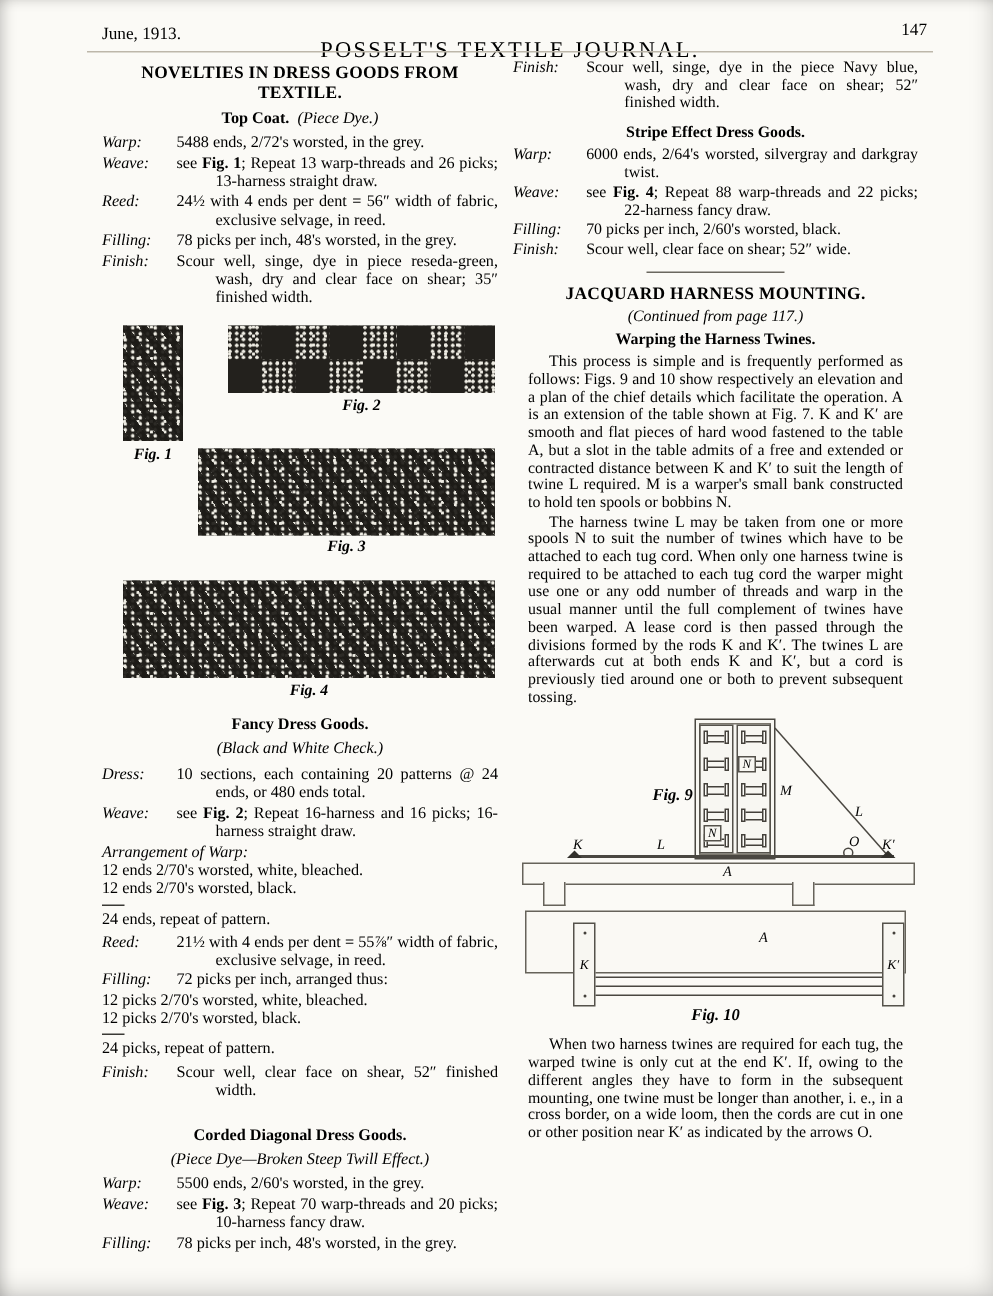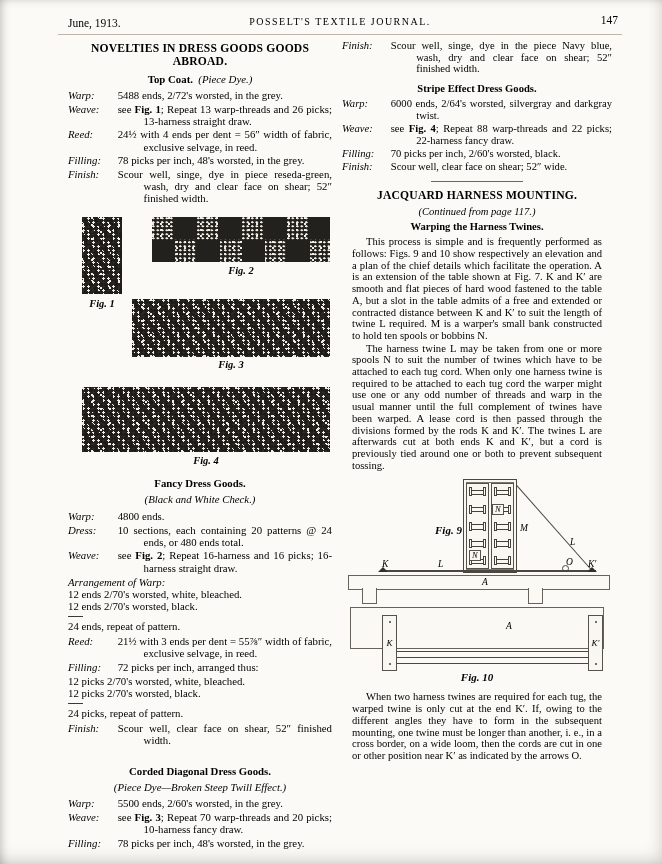--- a/index.html
+++ b/index.html
@@ -6,21 +6,21 @@
   .page{
     position:relative;width:662px;height:864px;background:#fbfaf6;overflow:hidden;
     font-family:"Liberation Serif","DejaVu Serif",serif;color:#000000;
     box-shadow:inset 7px 0 9px -5px rgba(0,0,0,.22),
                inset -9px -12px 16px -9px rgba(0,0,0,.18),
                inset 0 7px 9px -7px rgba(0,0,0,.14);
   }
   
   .hdr{position:absolute;left:62px;right:44px;top:14px;height:20px;font-size:11.5px;}
   .hdr .date{position:absolute;left:6px;top:3px;}
-  .hdr .jtitle{position:absolute;left:0;right:0;top:2px;text-align:center;font-size:10px;letter-spacing:1.5px;}
+  .hdr .jtitle{position:absolute;left:0;right:0;top:12px;text-align:center;font-size:15px;letter-spacing:1.5px;}
   .hdr .pno{position:absolute;right:0;top:0;}
   .hdr-rule{position:absolute;left:58px;right:40px;top:34px;border-top:1px solid #bdb7aa;}
   
   .col{position:absolute;top:40px;font-size:10.8px;line-height:12.15px;text-align:justify;}
   .col-l{left:68px;width:264px;}
   .col-r{left:342px;width:270px;font-size:10.6px;line-height:11.7px;}
   h3.art{font-size:11.6px;line-height:13px;text-align:center;margin:2px 0 4px;font-weight:bold;letter-spacing:.2px;}
   .shead{text-align:center;margin:5px 0 3px;line-height:13px;}
   .shead b{font-weight:bold;}
   .shead i{font-style:italic;}
@@ -77,54 +77,53 @@
 <div class="page">
 
   <div class="hdr">
     <span class="date">June, 1913.</span>
     <span class="jtitle">POSSELT'S TEXTILE JOURNAL.</span>
     <span class="pno">147</span>
   </div>
   <div class="hdr-rule"></div>
 
   <div class="col col-l">
-    <h3 class="art">NOVELTIES IN DRESS GOODS GOODS ABROAD.</h3>
+    <h3 class="art">NOVELTIES IN DRESS GOODS FROM TEXTILE.</h3>
     <div class="shead"><b>Top Coat.</b>&nbsp; <i>(Piece Dye.)</i></div>
 
     <div class="spec"><span class="lbl">Warp:</span><span>5488 ends, 2/72's worsted, in the grey.</span></div>
     <div class="spec"><span class="lbl">Weave:</span><span>see </span><b>Fig. 1</b><span>; Repeat 13 warp-threads and 26 picks; 13-harness straight draw.</span></div>
     <div class="spec"><span class="lbl">Reed:</span><span>24½ with 4 ends per dent = 56″ width of fabric, exclusive selvage, in reed.</span></div>
     <div class="spec"><span class="lbl">Filling:</span><span>78 picks per inch, 48's worsted, in the grey.</span></div>
-    <div class="spec"><span class="lbl">Finish:</span><span>Scour well, singe, dye in piece reseda-green, wash, dry and clear face on shear; 52″ finished width.</span></div>
+    <div class="spec"><span class="lbl">Finish:</span><span>Scour well, singe, dye in piece reseda-green, wash, dry and clear face on shear; 35″ finished width.</span></div>
 
     <div class="figblock">
       <div class="weave" style="left:14px;top:0;width:40px;height:77px;"></div>
       <div class="figlab" style="left:8px;top:81px;width:52px;">Fig. 1</div>
       <div class="weave checker" style="left:84px;top:0;width:178px;height:45px;"></div>
       <div class="figlab" style="left:84px;top:48px;width:178px;">Fig. 2</div>
       <div class="weave" style="left:64px;top:82px;width:198px;height:58px;"></div>
       <div class="figlab" style="left:64px;top:142px;width:198px;">Fig. 3</div>
       <div class="weave" style="left:14px;top:170px;width:248px;height:65px;"></div>
       <div class="figlab" style="left:14px;top:238px;width:248px;">Fig. 4</div>
     </div>
 
     <div class="shead" style="margin-top:4px;"><b>Fancy Dress Goods.</b></div>
     <div class="ssub">(Black and White Check.)</div>
 
-    <div class="spec"><span class="lbl">Warp:</span><span>4800 ends.</span></div>
     <div class="spec"><span class="lbl">Dress:</span><span>10 sections, each containing 20 patterns @ 24 ends, or 480 ends total.</span></div>
     <div class="spec"><span class="lbl">Weave:</span><span>see </span><b>Fig. 2</b><span>; Repeat 16-harness and 16 picks; 16-harness straight draw.</span></div>
 
     <div class="arr">Arrangement of Warp:</div>
     <div class="plain">12 ends 2/70's worsted, white, bleached.</div>
     <div class="plain">12 ends 2/70's worsted, black.</div>
     <div class="sumline"></div>
     <div class="plain">24 ends, repeat of pattern.</div>
 
-    <div class="spec" style="margin-top:3px;"><span class="lbl">Reed:</span><span>21½ with 3 ends per dent = 55⅞″ width of fabric, exclusive selvage, in reed.</span></div>
+    <div class="spec" style="margin-top:3px;"><span class="lbl">Reed:</span><span>21½ with 4 ends per dent = 55⅞″ width of fabric, exclusive selvage, in reed.</span></div>
     <div class="spec"><span class="lbl">Filling:</span><span>72 picks per inch, arranged thus:</span></div>
     <div class="plain">12 picks 2/70's worsted, white, bleached.</div>
     <div class="plain">12 picks 2/70's worsted, black.</div>
     <div class="sumline"></div>
     <div class="plain">24 picks, repeat of pattern.</div>
 
     <div class="spec" style="margin-top:3px;"><span class="lbl">Finish:</span><span>Scour well, clear face on shear, 52″ finished width.</span></div>
 
     <div class="shead" style="margin-top:18px;"><b>Corded Diagonal Dress Goods.</b></div>
     <div class="ssub">(Piece Dye—Broken Steep Twill Effect.)</div>

